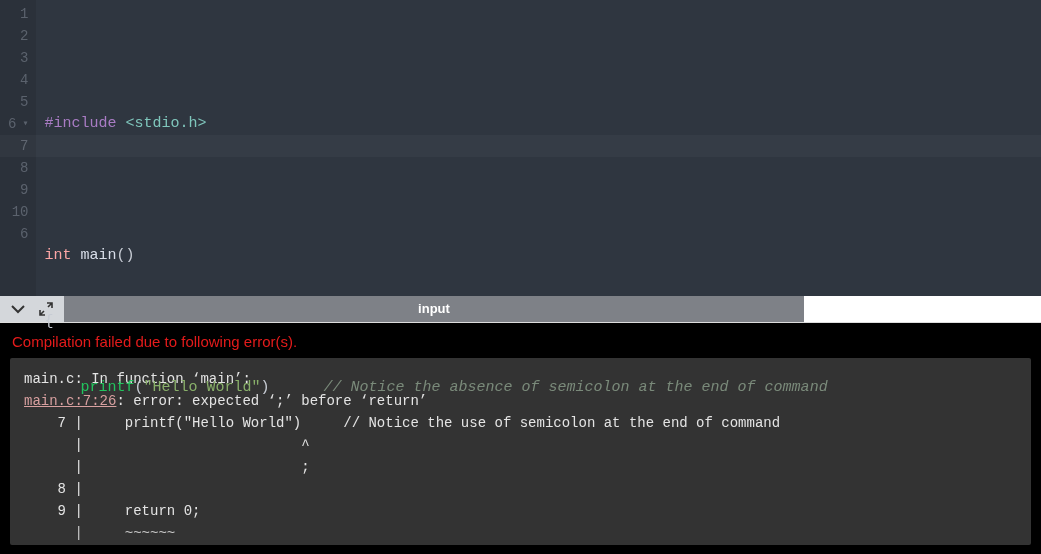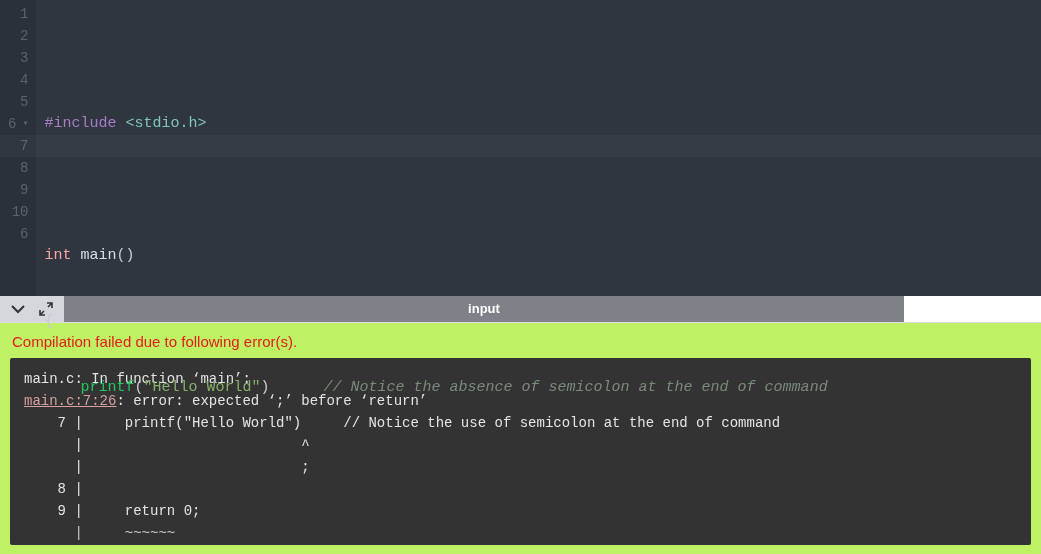--- a/index.html
+++ b/index.html
@@ -19,25 +19,25 @@
   .ty{color:#fca5a5;}                          
   .fn{color:#22c55e;}                          
   .st{color:#89b06a;}                          
   .id{color:#d8dee9;}
   .p {color:#c7ccd4;}
   
   
   .panel-bar{height:26px;background:#fff;display:flex;align-items:stretch;border-bottom:1px solid #ddd;}
   .pb-icons{display:flex;align-items:center;gap:12px;padding:0 10px;color:#333;background:#d4d7db;}
   .pb-icons svg{width:16px;height:16px;display:block;}
-  .pb-tab{flex:0 0 auto;width:840px;background:#7e8187;color:#fff;text-align:center;line-height:26px;font-family:Arial,Helvetica,sans-serif;font-size:13px;font-weight:bold;}
+  .pb-tab{flex:0 0 auto;width:740px;background:#7e8187;color:#fff;text-align:center;line-height:26px;font-family:Arial,Helvetica,sans-serif;font-size:13px;font-weight:bold;}
   .pb-rest{flex:1;background:#fff;}
   
   
-  .output{background:#bef264;padding:8px 10px 12px 10px;height:232px;box-sizing:border-box;}
+  .output{background:#000000;padding:8px 10px 12px 10px;height:232px;box-sizing:border-box;}
   .err-title{color:#e41b1b;font-family:Arial,Helvetica,sans-serif;font-size:15px;margin:2px 0 8px 2px;}
   .console{background:#333333;color:#e4e4e4;border-radius:2px;padding:10px 14px;font-size:14px;line-height:22px;white-space:pre;font-family:Consolas,"Courier New",monospace;height:187px;box-sizing:border-box;}
   .console .loc{color:#e4e4e4;}
   .console .loc a{color:#d8a0a0;text-decoration:underline;}
   .console .tilde{color:#c9c9c9;}
 </style>
 </head>
 <body>
 
 <div class="editor">

